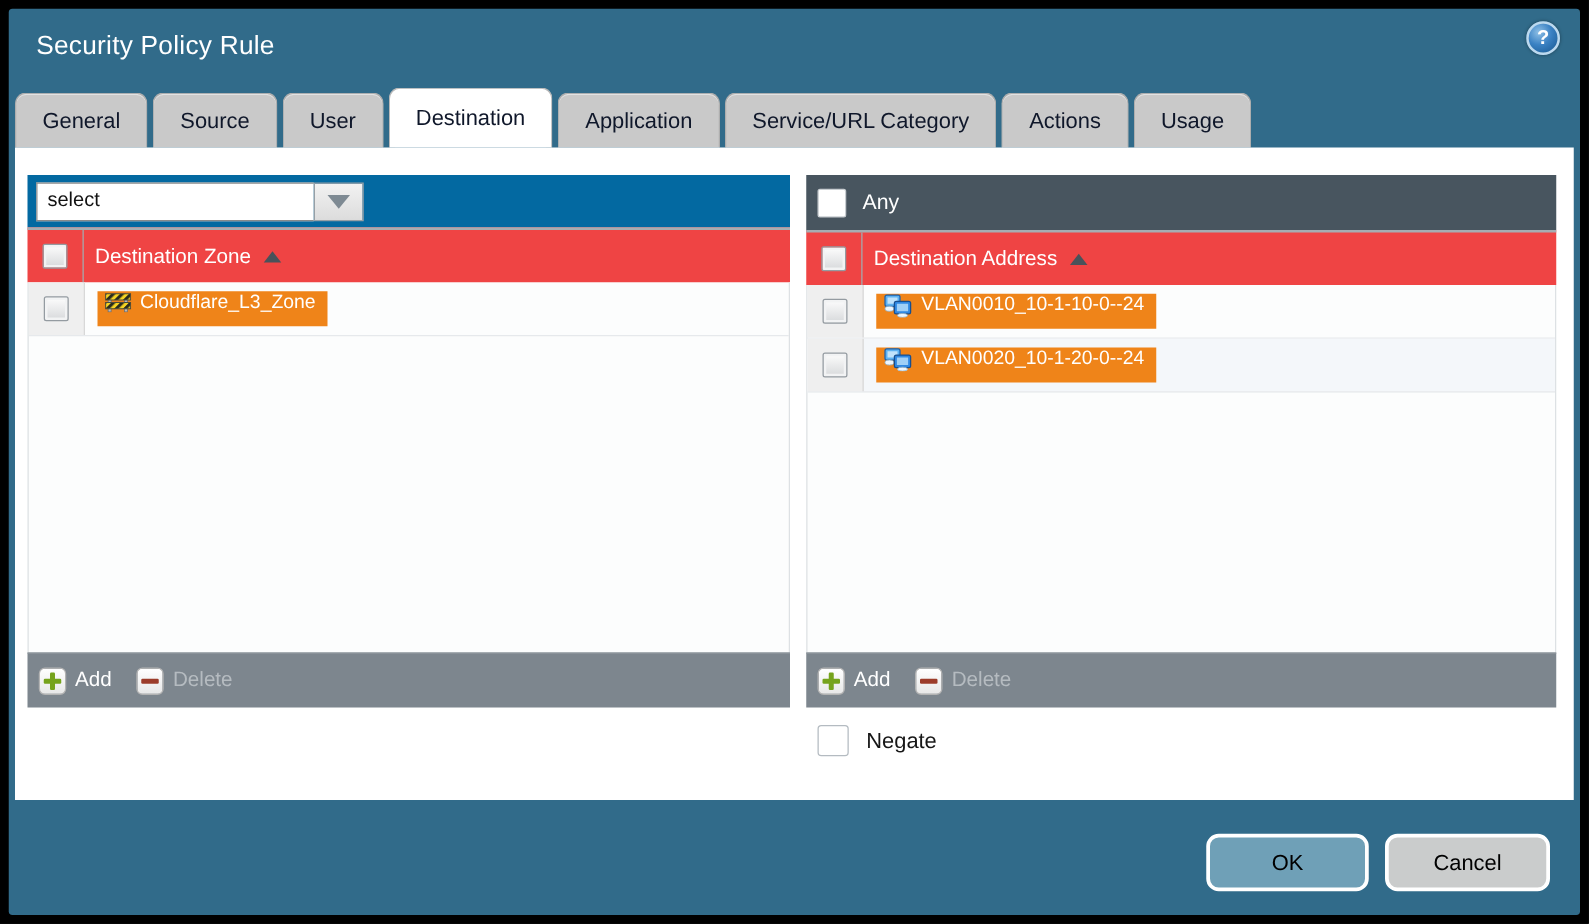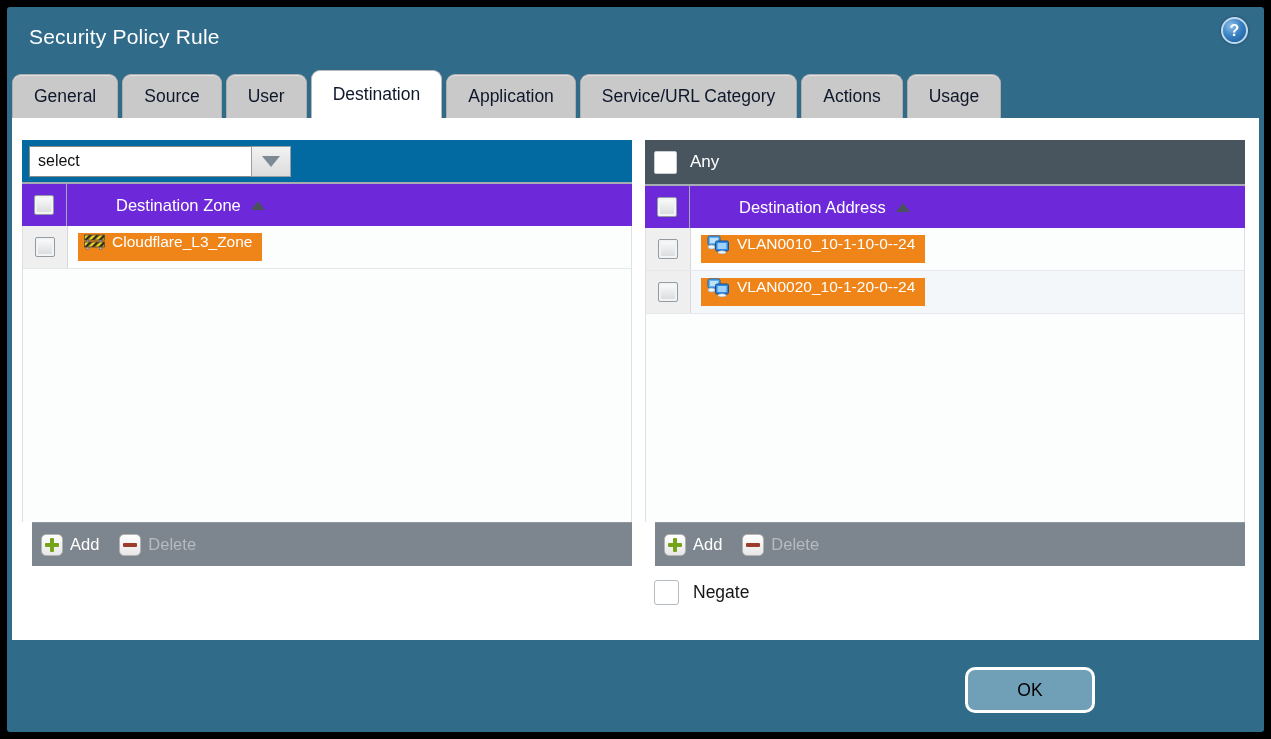--- a/index.html
+++ b/index.html
@@ -36,40 +36,40 @@
   .bar-any  { height:44px; background:#48555f; display:flex; align-items:center; padding-left:9px; gap:13px; }
 
   .combo { display:flex; height:31px; }
   .combo-value { width:222px; background:#fff; border:1px solid #8a8a8a; border-right:none;
                  font-size:16px; color:#111; display:flex; align-items:center; padding-left:8px; cursor:text; }
   .combo-btn { width:40px; background:linear-gradient(#f2f2f2,#dcdcdc); border:1px solid #979fa5;
                display:flex; align-items:center; justify-content:center; cursor:pointer; }
   .tri-down { width:0; height:0; border-left:9px solid transparent; border-right:9px solid transparent;
               border-top:11px solid #7e8a93; }
 
-  .grid-header { height:44px; background:#6d28d9; border-top:2px solid #a6adb2;
-                 display:flex; align-items:center; color:#fff; font-size:16.5px;gap:40px; }
+  .grid-header { height:44px; background:#ef4444; border-top:2px solid #a6adb2;
+                 display:flex; align-items:center; color:#fff; font-size:16.5px; }
   .cb-cell { width:45px; min-width:45px; align-self:stretch; display:flex; align-items:center;
              justify-content:center; }
   .grid-header .cb-cell { border-right:1px solid #a3abb0; }
   .hdr-label { display:flex; align-items:center; gap:10px; padding-left:9px; cursor:pointer; }
   .sort-asc { width:0; height:0; border-left:7px solid transparent; border-right:7px solid transparent;
               border-bottom:9px solid #49525a; }
 
   .grid-body { background:#fcfdfd; border-left:1px solid #dde1e4; border-right:1px solid #dde1e4; }
   .body-zone { height:296px; }
   .body-addr { height:294px; }
   .grid-row { height:43px; display:flex; align-items:center; border-bottom:1px solid #e6e9ec; }
   .grid-row:nth-child(even){ background:#f4f7fa; }
   .grid-row .cb-cell { background:#efefef; border-right:1px solid #d8d8d8; }
   .pill { margin-left:10px; background:#ef8419; color:#fff; font-size:15.5px; height:28px;
           display:flex; gap:7px; padding:0 10px 0 6px; cursor:pointer; }
 
   .grid-footer { height:44px; background:#7d868e; display:flex; align-items:center; gap:20px;
-                 padding-left:9px; border-top:1px solid #8f979d;margin-left:10px; }
+                 padding-left:9px; border-top:1px solid #8f979d; }
   .tool-btn { display:flex; align-items:center; gap:7px; cursor:pointer; }
   .tool-btn .lbl { color:#fff; font-size:16.5px; }
   .tool-btn.disabled { cursor:default; }
   .tool-btn.disabled .lbl { color:#b5bbc0; }
   .ico-sq { width:22px; height:22px; border-radius:5px; border:1px solid #b3b3b3;
             background:linear-gradient(#ffffff,#e7e7e7); display:flex; align-items:center; justify-content:center; }
   .plus { position:relative; width:14px; height:14px; }
   .plus::before { content:""; position:absolute; left:0; top:5px; width:14px; height:4px; background:#76a31c; border-radius:1px; }
   .plus::after  { content:""; position:absolute; left:5px; top:0; width:4px; height:14px; background:#76a31c; border-radius:1px; }
   .minus { width:14px; height:4px; background:#9c3c2a; border-radius:1px; }
@@ -236,14 +236,15 @@
         </div>
       </div>
 
       <div class="negate-row">
         <span class="cb cb-negate"></span>
         <span class="negate-label">Negate</span>
       </div>
     </div>
 
     <div class="btn btn-ok">OK</div>
+    <div class="btn btn-cancel">Cancel</div>
   </div>
 </div>
 
 </body></html>

